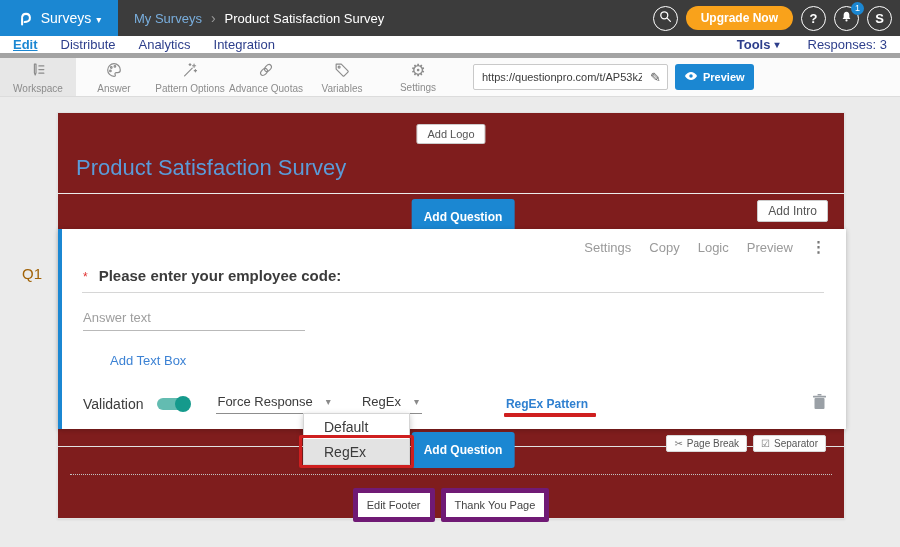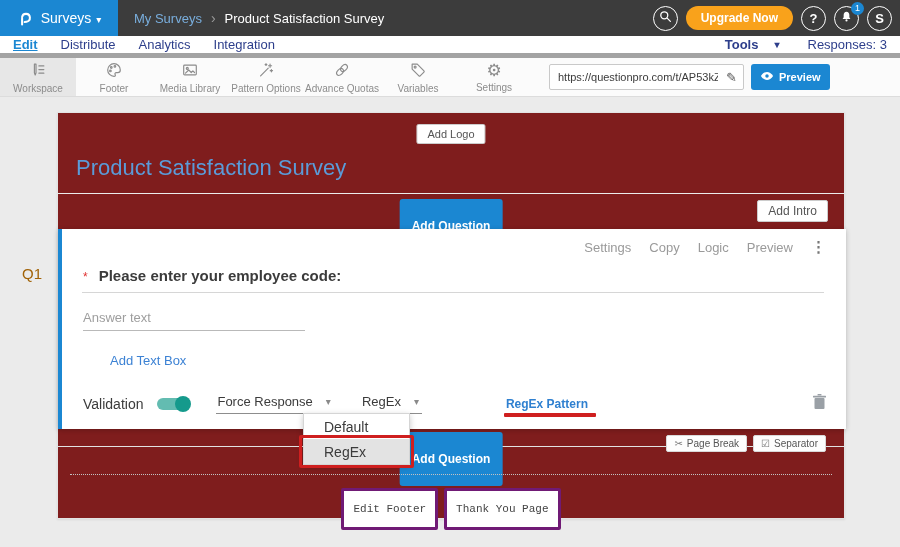--- a/index.html
+++ b/index.html
@@ -24,21 +24,21 @@
   .upgrade-btn{background:#f9a21b;border:none;border-radius:12px;height:24px;padding:0 15px;font-size:12px;font-weight:bold;color:#fff;display:flex;align-items:center;cursor:pointer;font-family:inherit;}
   .bell-wrap{position:relative;}
   .badge{position:absolute;top:-4px;right:-5px;background:#1b87d2;color:#fff;font-size:9px;min-width:13px;height:13px;border-radius:7px;display:flex;align-items:center;justify-content:center;padding:0 2px;}
 
   
   .tabs-row{position:absolute;top:36px;left:0;width:900px;height:22px;background:#fff;border-bottom:5px solid #a3a3a3;display:flex;align-items:center;font-size:13px;}
   .tabs{display:flex;gap:23px;margin-left:13px;}
   .tab{color:#2d3e8b;cursor:pointer;font-weight:500;}
   .tab.active{color:#1b87d2;text-decoration:underline;font-weight:bold;}
   .tabs-right{margin-left:auto;display:flex;gap:28px;margin-right:13px;color:#2d3e8b;align-items:center;}
-  .tools-dd{display:flex;align-items:center;gap:16px;cursor:pointer;font-weight:bold;}
+  .tools-dd{display:flex;align-items:center;gap:4px;cursor:pointer;font-weight:bold;}
   .tools-dd .caret{font-size:9px;}
   .responses{cursor:pointer;font-weight:500;}
 
   
   .toolbar{position:absolute;top:58px;left:0;width:900px;height:39px;background:#fbfbfb;border-bottom:1px solid #dcdcdc;display:flex;align-items:stretch;}
   .tb-item{width:76px;display:flex;flex-direction:column;align-items:center;justify-content:center;gap:2px;color:#8c8c8c;font-size:10px;cursor:pointer;}
   .tb-item.active{background:#e7e7e7;}
   .tb-item svg{width:18px;height:18px;stroke:#8c8c8c;fill:none;stroke-width:1.3;stroke-linecap:round;stroke-linejoin:round;}
   .gear-glyph::after{content:"⚙";font-size:17px;line-height:18px;color:#8c8c8c;}
   .url-box{margin-left:17px;align-self:center;width:195px;height:26px;border:1px solid #c9c9c9;background:#fff;display:flex;align-items:center;border-radius:2px;}
@@ -49,21 +49,21 @@
   .preview-btn svg{width:14px;height:10px;}
 
   
   .content{position:absolute;top:97px;left:0;width:900px;height:450px;}
   .q1-label{position:absolute;left:22px;top:168px;font-size:15px;color:#a16207;}
   .card{position:absolute;left:57px;top:15px;width:788px;height:407px;background:#7f1d1d;border:1px solid #e3e3e3;box-shadow:0 1px 2px rgba(0,0,0,.08);}
 
   .add-logo{position:absolute;top:11px;left:50%;transform:translateX(-50%);font-size:11px;color:#555;background:#fff;border:1px solid #ccc;border-radius:2px;padding:3px 10px;cursor:pointer;font-family:inherit;}
   .survey-title{position:absolute;top:42px;left:18px;font-size:22px;color:#5b9bd8;font-weight:normal;}
   .head-divider{position:absolute;top:80px;left:0;width:100%;border-top:1px solid #ececec;}
-  .btn-blue{background:#1b87d2;border:none;color:#fff;font-size:12px;font-weight:bold;padding:20px 12px;border-radius:3px;cursor:pointer;font-family:inherit;}
+  .btn-blue{background:#1b87d2;border:none;color:#fff;font-size:12px;font-weight:bold;padding:11px 12px;border-radius:3px;cursor:pointer;font-family:inherit;margin-left:12px;}
   .addq-top{position:absolute;top:86px;left:50%;transform:translateX(-50%);}
   .add-intro{position:absolute;top:87px;right:16px;font-size:12px;color:#555;background:#fff;border:1px solid #ccc;border-radius:2px;padding:3px 10px;cursor:pointer;font-family:inherit;}
 
   
   .question{position:absolute;top:116px;left:0;width:788px;height:200px;background:#fff;border-left:4px solid #1b87d2;box-shadow:0 1px 5px rgba(0,0,0,.22);}
   .q-menu{position:absolute;top:9px;right:20px;display:flex;gap:18px;color:#9a9a9a;font-size:13px;align-items:center;}
   .q-menu span{cursor:pointer;}
   .kebab{cursor:pointer;color:#777;}
   .kebab::after{content:"⋮";font-size:15px;font-weight:bold;}
   .q-text-row{position:absolute;top:38px;left:21px;display:flex;gap:11px;align-items:baseline;}
@@ -96,21 +96,21 @@
   
   .bottom-row{position:absolute;top:316px;left:0;width:100%;height:36px;}
   .bottom-row::before{content:"";position:absolute;top:17px;left:0;right:0;border-top:1px solid #e2e2e2;}
   .addq-bottom{position:absolute;left:50%;transform:translateX(-50%);top:3px;}
   .pb-sep{position:absolute;right:18px;top:6px;display:flex;gap:6px;}
   .mini-btn{font-size:10px;padding:2px 7px;border:1px solid #d8d8d8;background:#fdfdfd;color:#555;border-radius:2px;cursor:pointer;display:flex;align-items:center;gap:4px;font-family:inherit;}
   .scissors-icon::after{content:"✂";font-size:10px;color:#777;}
   .separator-icon::after{content:"☑";font-size:10px;color:#777;}
   .dashed-divider{position:absolute;top:361px;left:12px;right:12px;border-top:1px dotted #c2c2c2;}
   .footer-btns{position:absolute;top:375px;left:0;width:100%;display:flex;justify-content:center;gap:6px;}
-  .footer-btn{font-size:11px;padding:12px 9px;border:3px solid #701a75;background:#fff;color:#444;border-radius:2px;cursor:pointer;font-family:Liberation Mono, monospace;}
+  .footer-btn{font-size:11px;padding:6px 9px;border:5px solid #701a75;background:#fff;color:#444;border-radius:2px;cursor:pointer;font-family:Liberation Sans, sans-serif;}
 </style>
 </head>
 <body>
 
 <div class="page">
 
   <header class="topbar">
     <div class="brand">
       <span>
         <svg viewBox="0 0 20 20">
@@ -180,31 +180,21 @@
     </div>
     <div class="tb-item">
       <span>
         <svg viewBox="0 0 20 20">
             <path d="M10 3 a7 7 0 1 0 0 14 c1.6 0 1.9-1.1 1.2-2.1 c-.6-.9.2-2 1.3-2 h1.6 a2.9 2.9 0 0 0 2.9-2.9 C17 6 13.8 3 10 3 Z"></path>
             <circle cx="7" cy="7.2" r=".9"></circle>
             <circle cx="11" cy="6" r=".9"></circle>
             <circle cx="6" cy="11" r=".9"></circle>
           </svg>
       </span>
-      <span>Footer</span>
-    </div>
-    <div class="tb-item">
-      <span>
-        <svg viewBox="0 0 20 20">
-            <rect x="3" y="4.5" width="14" height="11" rx="1"></rect>
-            <circle cx="7" cy="8.2" r="1.1"></circle>
-            <path d="M5 13.5 L8.6 10 L11.4 12.8 L13.2 11 L15 12.8"></path>
-          </svg>
-      </span>
-      <span>Media Library</span>
+      <span>Answer</span>
     </div>
     <div class="tb-item">
       <span>
         <svg viewBox="0 0 20 20">
             <path d="M4 16.5 L12.5 8"></path>
             <path d="M14.5 3.5 V7 M12.75 5.25 H16.25"></path>
             <path d="M16 9.5 V12 M14.75 10.75 H17.25"></path>
             <path d="M10 3 V5 M9 4 H11"></path>
           </svg>
       </span>

